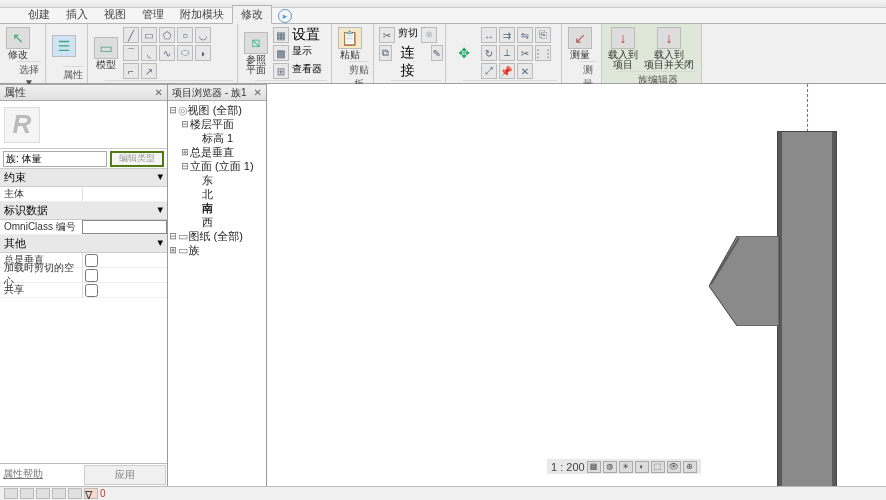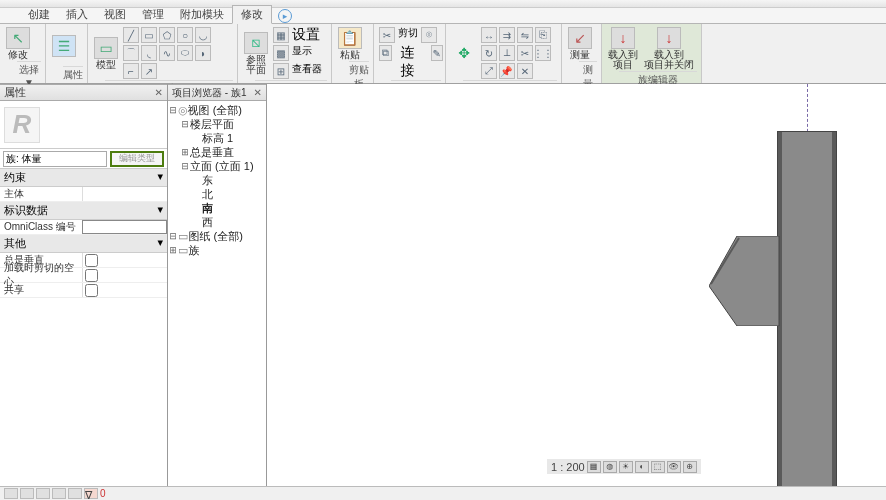--- a/index.html
+++ b/index.html
@@ -287,20 +287,24 @@
             <input type="checkbox" style="">
           </div>
         </div>
       <div class="prop-row">
           <div class="k">共享</div>
           <div class="v">
             <input type="checkbox" style="">
           </div>
         </div>
       <div style="flex:1"></div>
+      <div class="props-footer">
+        <div class="b help-link" style="border:none;background:none;text-align:left">属性帮助</div>
+        <div class="b">应用</div>
+      </div>
     </div>
   </div>
 
   <div class="browsercol">
     <div class="dockhdr">
       <span style="font-size:10px">项目浏览器 - 族1</span>
       <span class="x">✕</span>
     </div>
     <div class="tree">
       <div class="tn" style="padding-left:0">

